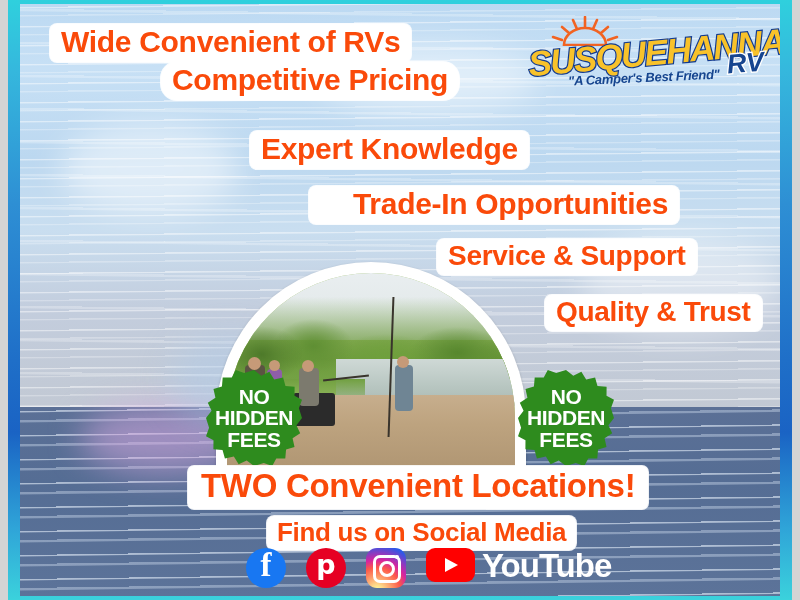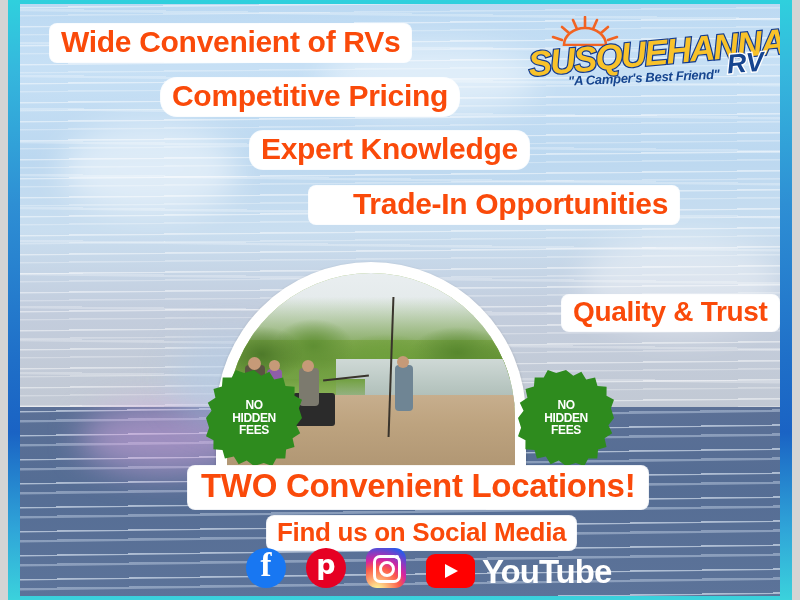--- a/index.html
+++ b/index.html
@@ -88,28 +88,29 @@
     color:#fa4a0a;
     font-weight:bold;
     white-space:nowrap;
     border-radius:7px;
     padding:2px 11px 4px 11px;
     letter-spacing:-.3px;
     line-height:1.08;
     box-shadow:0 0 0 1px rgba(255,255,255,.9);
   }
   #h1{left:30px;  top:20px;  font-size:30px;}
-  #h2{left:141px; top:74px;  font-size:30px;border-radius:16px;}
-  #h3{left:230px; top:127px; font-size:30px;border-radius:13px;}
+  #h2{left:141px; top:58px;  font-size:30px;border-radius:16px;}
+  #h3{left:230px; top:127px; font-size:30px;}
   #h4{left:289px; top:182px; font-size:30px;padding-left:44px;}
   #h5{left:417px; top:235px; font-size:28px;}
-  #h6{left:525px; top:291px; font-size:28px;margin-left:17px;}
+  #h6{left:525px; top:291px; font-size:28px;}
   #two-locations{
     left:168px; top:462px; font-size:33px;
     padding:2px 13px 5px 13px;
+    border-radius:6px;
   }
   #find-us{
     left:247px; top:512px; font-size:26px;
     padding:2px 10px 4px 10px;
   }
   
   #logo-block{
     position:absolute; right:20px; top:14px;
     width:232px; height:66px;
   }
@@ -175,40 +176,40 @@
   .ph-grass{position:absolute;left:0;top:54%;width:48%;height:16%;
     background:linear-gradient(180deg,#71a040 0%,rgba(113,160,64,0) 100%);}
   .fig{position:absolute;background:#4a4438;border-radius:4px;}
   .chair{position:absolute;background:#2b2b2b;border-radius:3px;}
   .rod{position:absolute;background:#39342c;width:2px;}
   
   .badge{
     position:absolute;width:96px;height:96px;
     color:#fff;font-weight:bold;
     display:flex;align-items:center;justify-content:center;
-    text-align:center;line-height:1.03;font-size:12px;
+    text-align:center;line-height:1.03;font-size:21px;
     letter-spacing:-.4px;
     background:#2e8b1e;
     clip-path:polygon(
       50% 0%,57.6% 6.0%,66.0% 1.9%,71.0% 9.8%,80.3% 7.8%,82.8% 16.6%,
       92.3% 17.4%,92.2% 26.8%,100% 31.0%,96.8% 39.8%,100% 50%,
       94.2% 57.6%,98.1% 66.0%,90.2% 71.0%,92.2% 80.3%,83.4% 82.8%,
       82.6% 92.3%,73.2% 92.2%,69.0% 100%,60.2% 96.8%,50% 100%,
       42.4% 94.2%,34.0% 98.1%,29.0% 90.2%,19.7% 92.2%,17.2% 83.4%,
       7.7% 82.6%,7.8% 73.2%,0% 69.0%,3.2% 60.2%,0% 50%,
       5.8% 42.4%,1.9% 34.0%,9.8% 29.0%,7.8% 19.7%,16.6% 17.2%,
       17.4% 7.7%,26.8% 7.8%,31.0% 0%,39.8% 3.2%);
   }
   #badge-left{left:186px;top:366px;}
   #badge-right{left:498px;top:366px;}
   .badge span{display:block;}
   
   #social-row{
     position:absolute;left:226px;top:544px;
-    display:flex;align-items:flex-end;gap:20px;
+    display:flex;align-items:flex-start;gap:20px;
   }
   .soc{display:flex;align-items:center;}
   #fb-icon{
     width:40px;height:40px;border-radius:50%;background:#1877F2;
     position:relative;
   }
   #fb-icon::after{
     content:"f";position:absolute;left:0;right:0;top:-1px;
     text-align:center;color:#fff;font-size:33px;font-weight:bold;
     font-family:"Liberation Serif", serif;
@@ -289,20 +290,21 @@
       </svg>
       <div id="logo-word">SUSQUEHANNA</div>
       <div id="logo-rv">RV</div>
       <div id="logo-tag">"A Camper's Best Friend"</div>
     </div>
 
     <div class="headline" id="h1">Wide Convenient of RVs</div>
     <div class="headline" id="h2">Competitive Pricing</div>
     <div class="headline" id="h3">Expert Knowledge</div>
     <div class="headline" id="h4">Trade-In Opportunities</div>
+    <div class="headline" id="h5">Service &amp; Support</div>
     <div class="headline" id="h6">Quality &amp; Trust</div>
 
     <div id="photo-frame">
       <div id="photo">
         <div class="ph-sky"></div>
         <div class="ph-trees"></div>
         <div class="ph-lake"></div>
         <div class="ph-grass"></div>
         <div class="ph-ground"></div>
 

